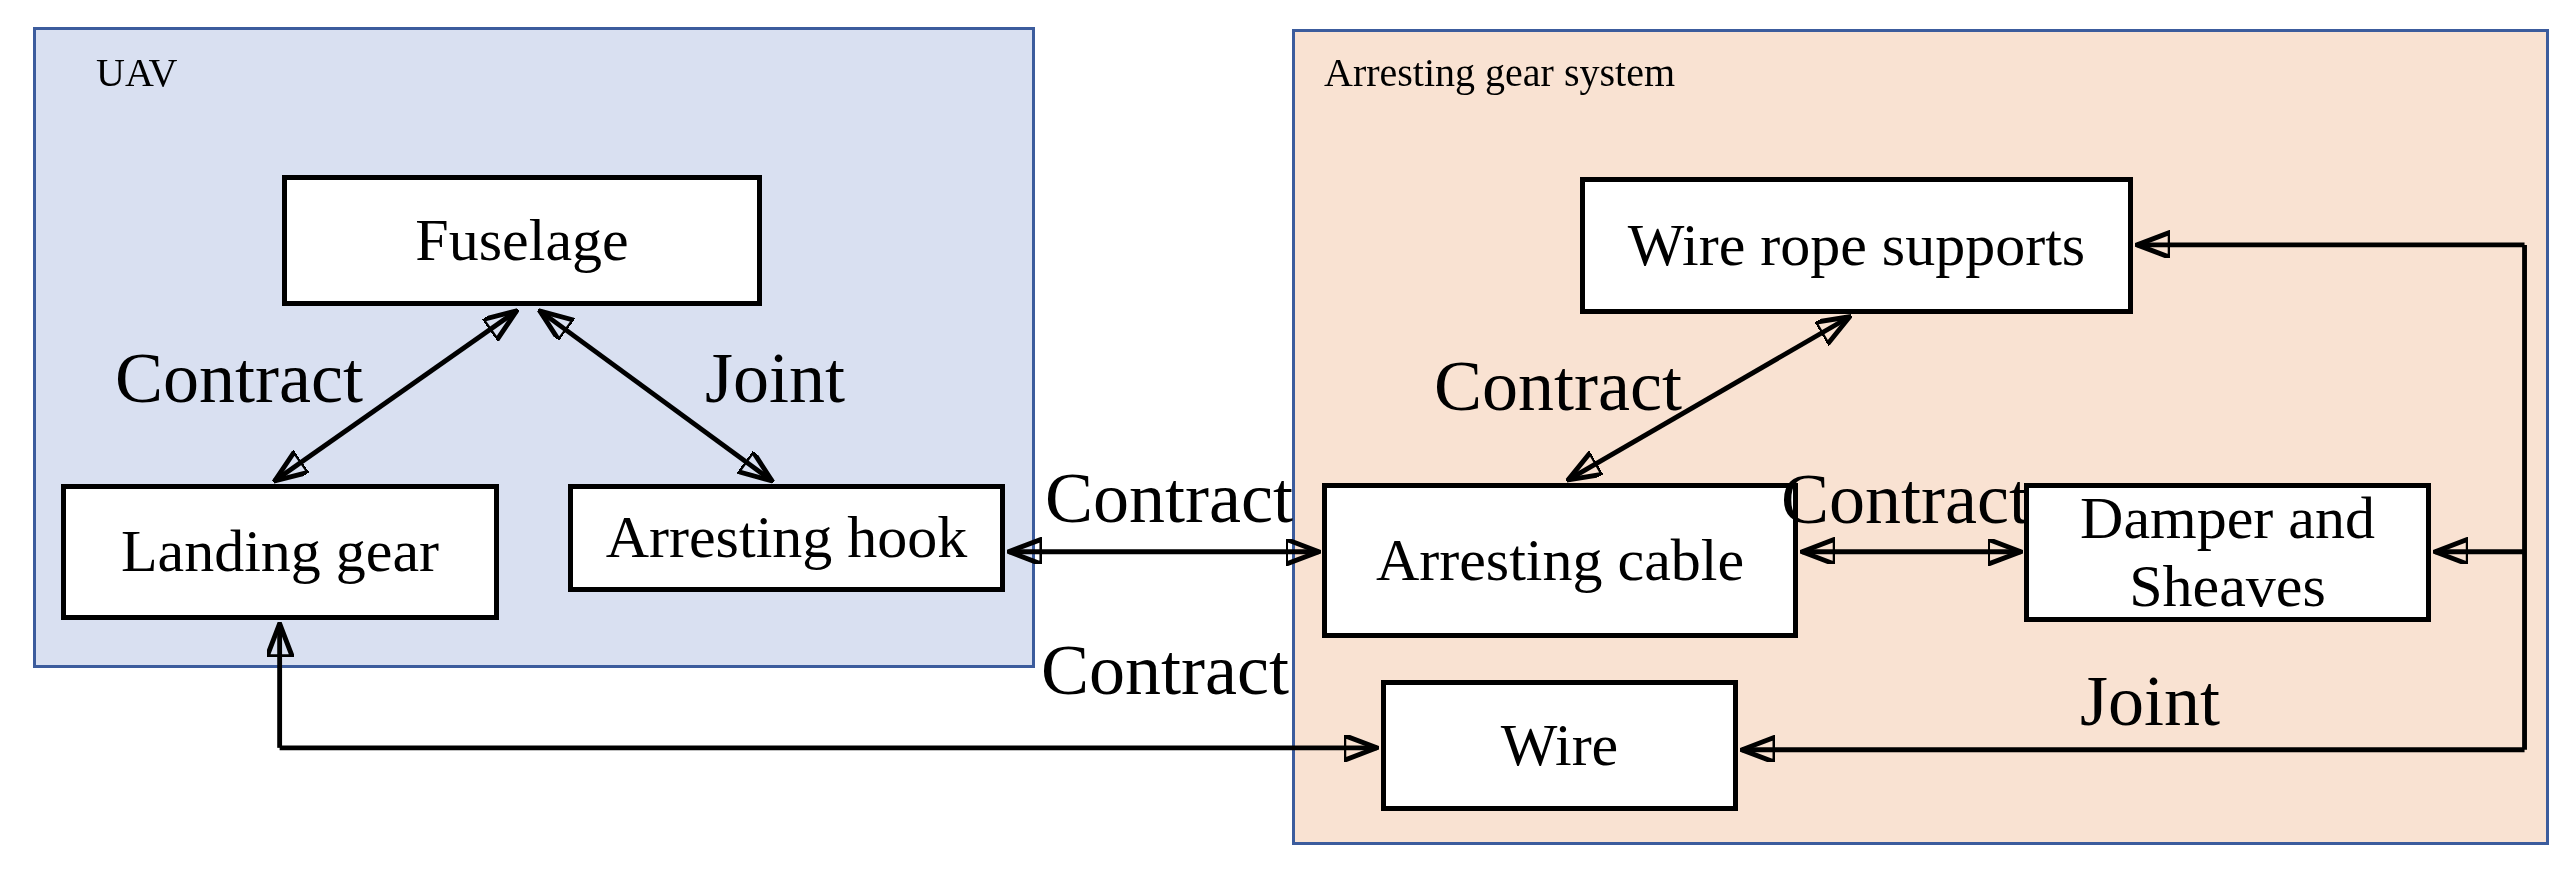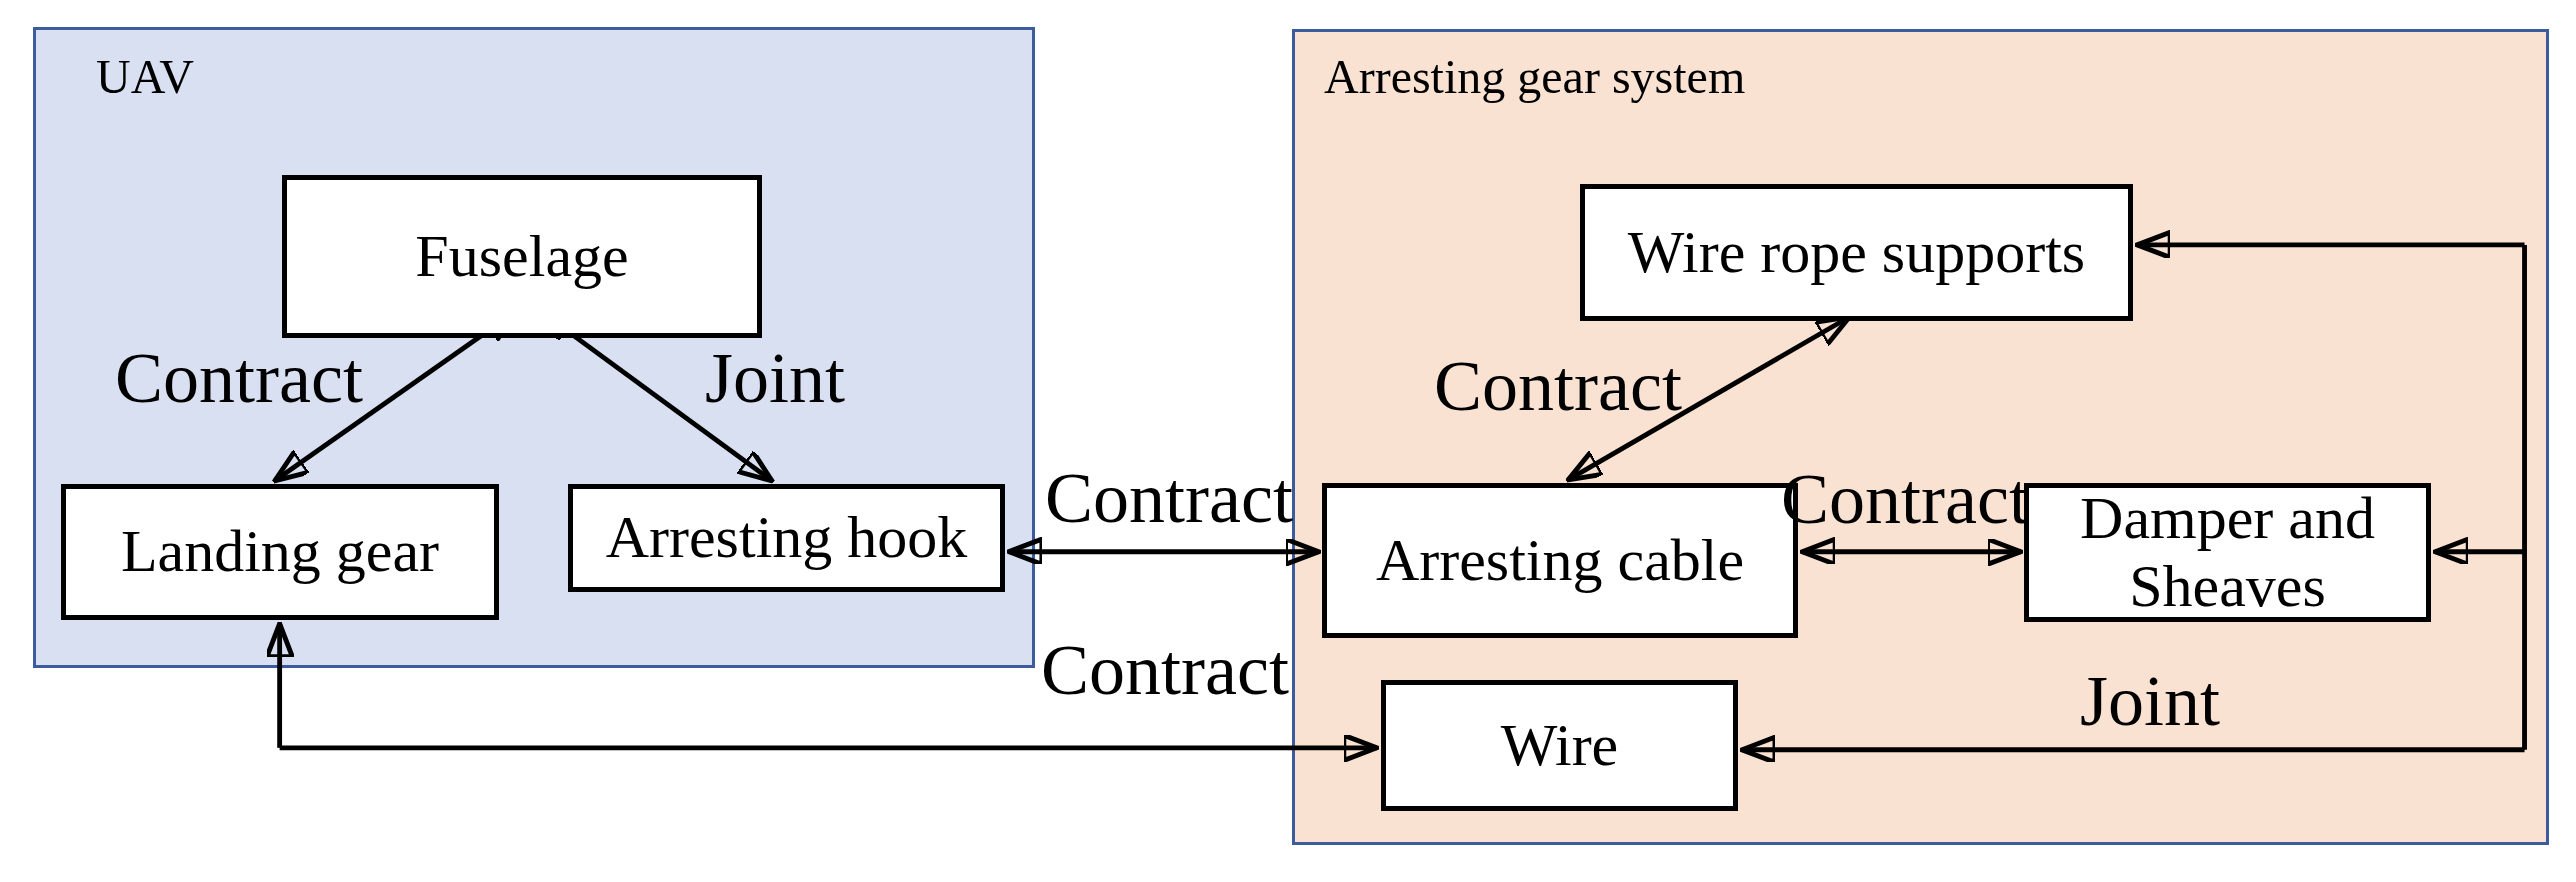--- a/index.html
+++ b/index.html
@@ -24,21 +24,21 @@
   }
   .group {
     position: absolute;
     border: 3.9px solid var(--container-border);
     box-sizing: border-box;
   }
   .group-uav  { left: 33px;   top: 27px; width: 1002px; height: 641px; background: var(--uav-fill); }
   .group-ags  { left: 1292px; top: 29px; width: 1257px; height: 816px; background: var(--ags-fill); padding-left: 43px; }
   .group-title {
     position: absolute;
-    font-size: 48px;
+    font-size: 40px;
     line-height: 1.1;
     white-space: nowrap;
   }
   .group-uav .group-title { left: 60px; top: 21.4px; }
   .group-ags .group-title { left: 29px; top: 19.4px; }
 
   .edges-layer {
     position: absolute;
     left: 0; top: 0;
     width: 2576px; height: 883px;
@@ -54,24 +54,24 @@
     box-sizing: border-box;
     background: var(--node-fill);
     border: 5.8px solid var(--node-border);
     display: flex;
     align-items: center;
     justify-content: center;
     text-align: center;
     font-size: 60px;
     line-height: 1.12;
   }
-  .node-fuselage           { left: 282px;  top: 175px; width: 480px; height: 163px; }
+  .node-fuselage           { left: 282px;  top: 175px; width: 480px; height: 131px; }
   .node-landing-gear       { left: 61px;   top: 484px; width: 438px; height: 136px; }
   .node-arresting-hook     { left: 568px;  top: 484px; width: 437px; height: 108px; }
-  .node-wire-rope-supports { left: 1580px; top: 184px; width: 553px; height: 137px; }
+  .node-wire-rope-supports { left: 1580px; top: 177px; width: 553px; height: 137px; }
   .node-arresting-cable    { left: 1322px; top: 483px; width: 476px; height: 155px; }
   .node-damper-sheaves     { left: 2024px; top: 483px; width: 407px; height: 139px; }
   .node-deck               { left: 1381px; top: 680px; width: 357px; height: 131px; }
   .node-damper-sheaves .node-label { display: inline-block; max-width: 335px; }
 
   .edge-label {
     position: absolute;
     transform: translate(-50%, -50%);
     font-size: 72px;
     line-height: 1;

